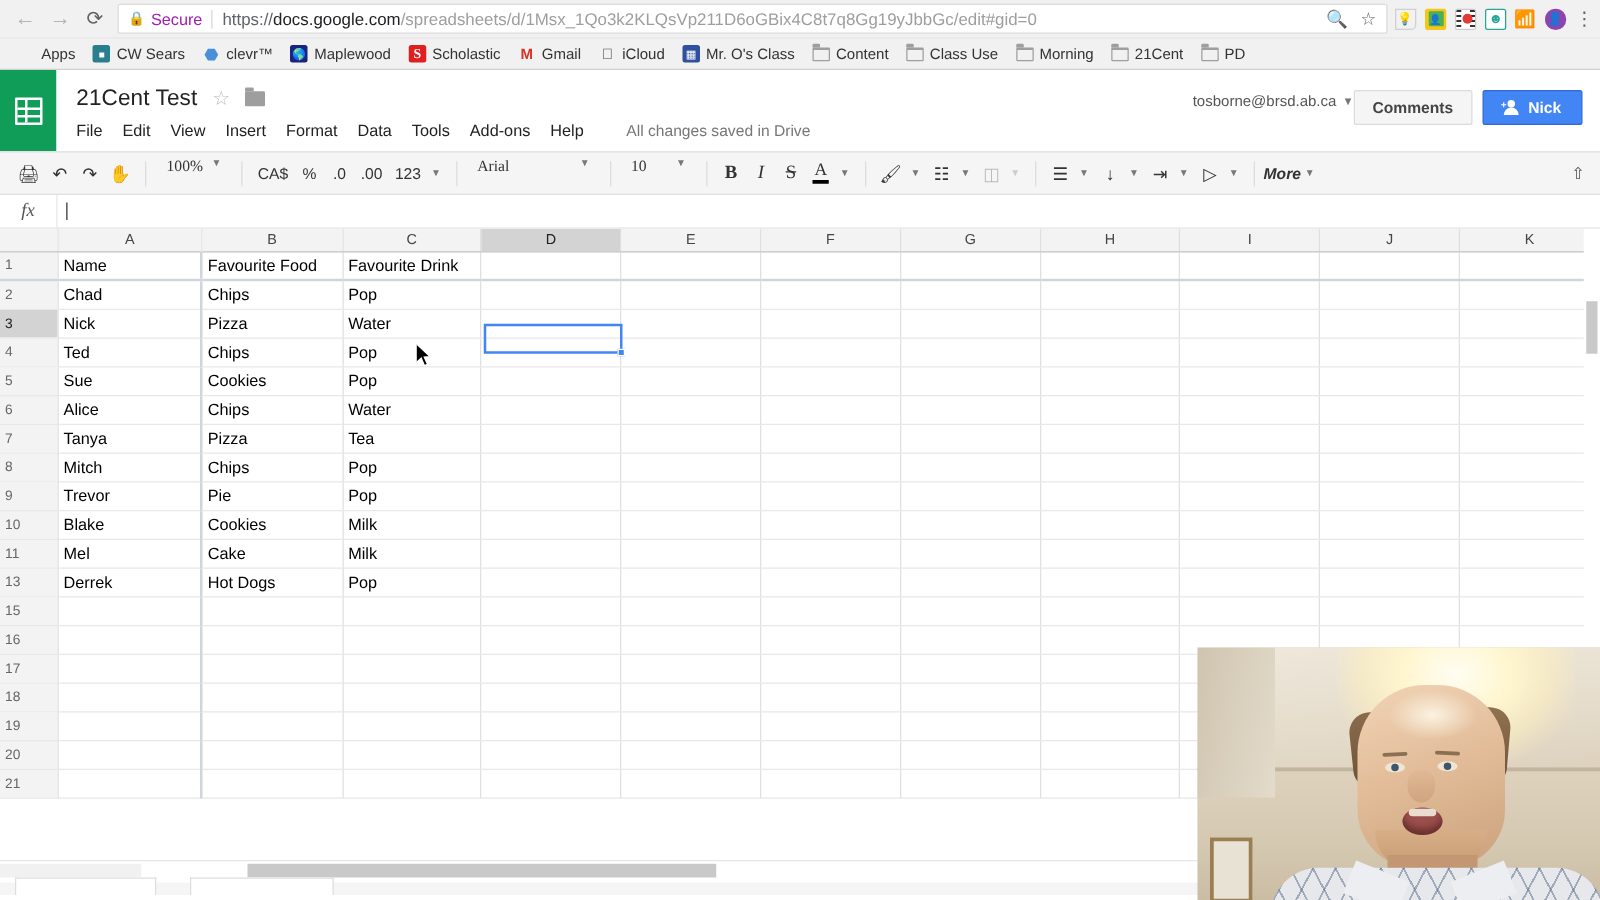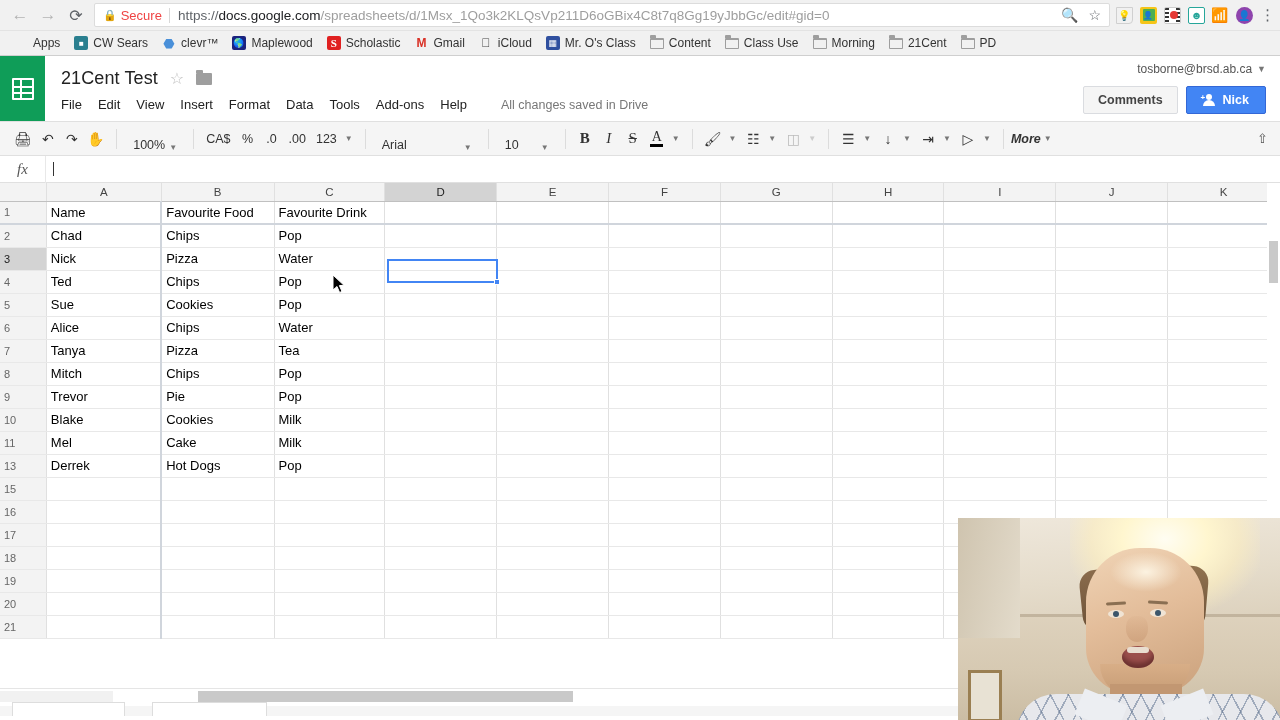--- a/index.html
+++ b/index.html
@@ -41,21 +41,21 @@
     padding: 0 8px;
     font-size: 13.5px;
     overflow: hidden;
   }
   .lock {
     color: #0b8043;
     font-size: 11px;
     margin-right: 4px;
     line-height: 1;
   }
-  .secure-word { color: #ef4444; font-size: 13px; margin-right: 7px; }
+  .secure-word { color: #a21caf; font-size: 13px; margin-right: 7px; }
   .omni-divider {
     width: 1px; height: 15px; background: #d8d8d8; margin-right: 8px;
   }
   .url { white-space: nowrap; color: #9e9e9e; font-size: 13.5px; }
   .url .host { color: #202124; }
   .url .scheme { color: #5f6368; }
   .omni-right { margin-left: auto; display: flex; align-items: center; gap: 10px; padding-left: 8px; }
   .omni-icon { color: #5f6368; font-size: 14px; }
   .ext-bar { display: flex; align-items: center; gap: 7px; padding-right: 2px; }
   .ext {
@@ -164,21 +164,21 @@
   .hdr-folder {
     width: 16px; height: 12px; background:#9e9e9e; border-radius:1px; position:relative;
   }
   .hdr-folder::before{content:"";position:absolute;top:-3px;left:0;width:7px;height:3px;background:#9e9e9e;border-radius:1px 1px 0 0;}
   .menubar { display: flex; align-items: center; gap: 0; margin-top: 2px; font-size: 13px; color: #222; }
   .menu-item { padding: 3px 8px; cursor: default; }
   .menu-item:first-child { padding-left: 0; }
   .save-status { color: #777; font-size: 12.5px; margin-left: 26px; }
   .header-right {
     position: absolute; right: 14px; top: 0;
-    display: flex; flex-direction: column; align-items: flex-end;
+    display: flex; flex-direction: row; align-items: center;
     padding-top: 6px;
   }
   .account-line { font-size: 12px; color: #555; display:flex; align-items:center; gap:5px;}
   .caret { font-size: 9px; color:#777; }
   .header-buttons { display: flex; gap: 8px; margin-top: 10px; }
   .btn-comments {
     background: #f5f5f5; border: 1px solid #dadce0;
     border-radius: 2px; padding: 0 14px; height: 28px;
     font-size: 12.5px; color: #444; font-weight: bold;
     display:flex; align-items:center;
@@ -214,22 +214,22 @@
   .tb-btn {
     min-width: 24px; height: 26px;
     display: flex; align-items: center; justify-content: center;
     padding: 0 4px;
     color: #333;
     font-size: 14px;
   }
   .tb-btn.txt { font-size: 12.5px; padding: 0 5px; }
   .tb-caret { color: #777; font-size: 8px; padding: 0 5px 0 3px; }
   .tb-dropdown {
-    display: flex; align-items: flex-end; justify-content: space-between;
-    height: 26px; padding: 0 4px 0 9px;
+    display: flex; align-items: flex-start; justify-content: space-between;
+    height: 26px; padding: 0 4px 0 9px; font-family: Liberation Serif, serif;
   }
   .tb-dropdown .lbl { font-size: 12.5px; }
   .font-box { width: 108px; }
   .size-box { width: 62px; }
   .zoom-box { width: 62px; }
   .bold-b { font-weight: bold; font-family: "Liberation Serif", serif; font-size: 15px; }
   .ital-i { font-style: italic; font-family: "Liberation Serif", serif; font-size: 15px; }
   .strike-s { text-decoration: line-through; font-family:"Liberation Serif",serif; font-size: 15px; }
   .textcolor { position: relative; display:flex; flex-direction:column; align-items:center; justify-content:center; height:26px;}
   .textcolor .a { font-family:"Liberation Serif",serif; font-size:14px; line-height:12px;}

